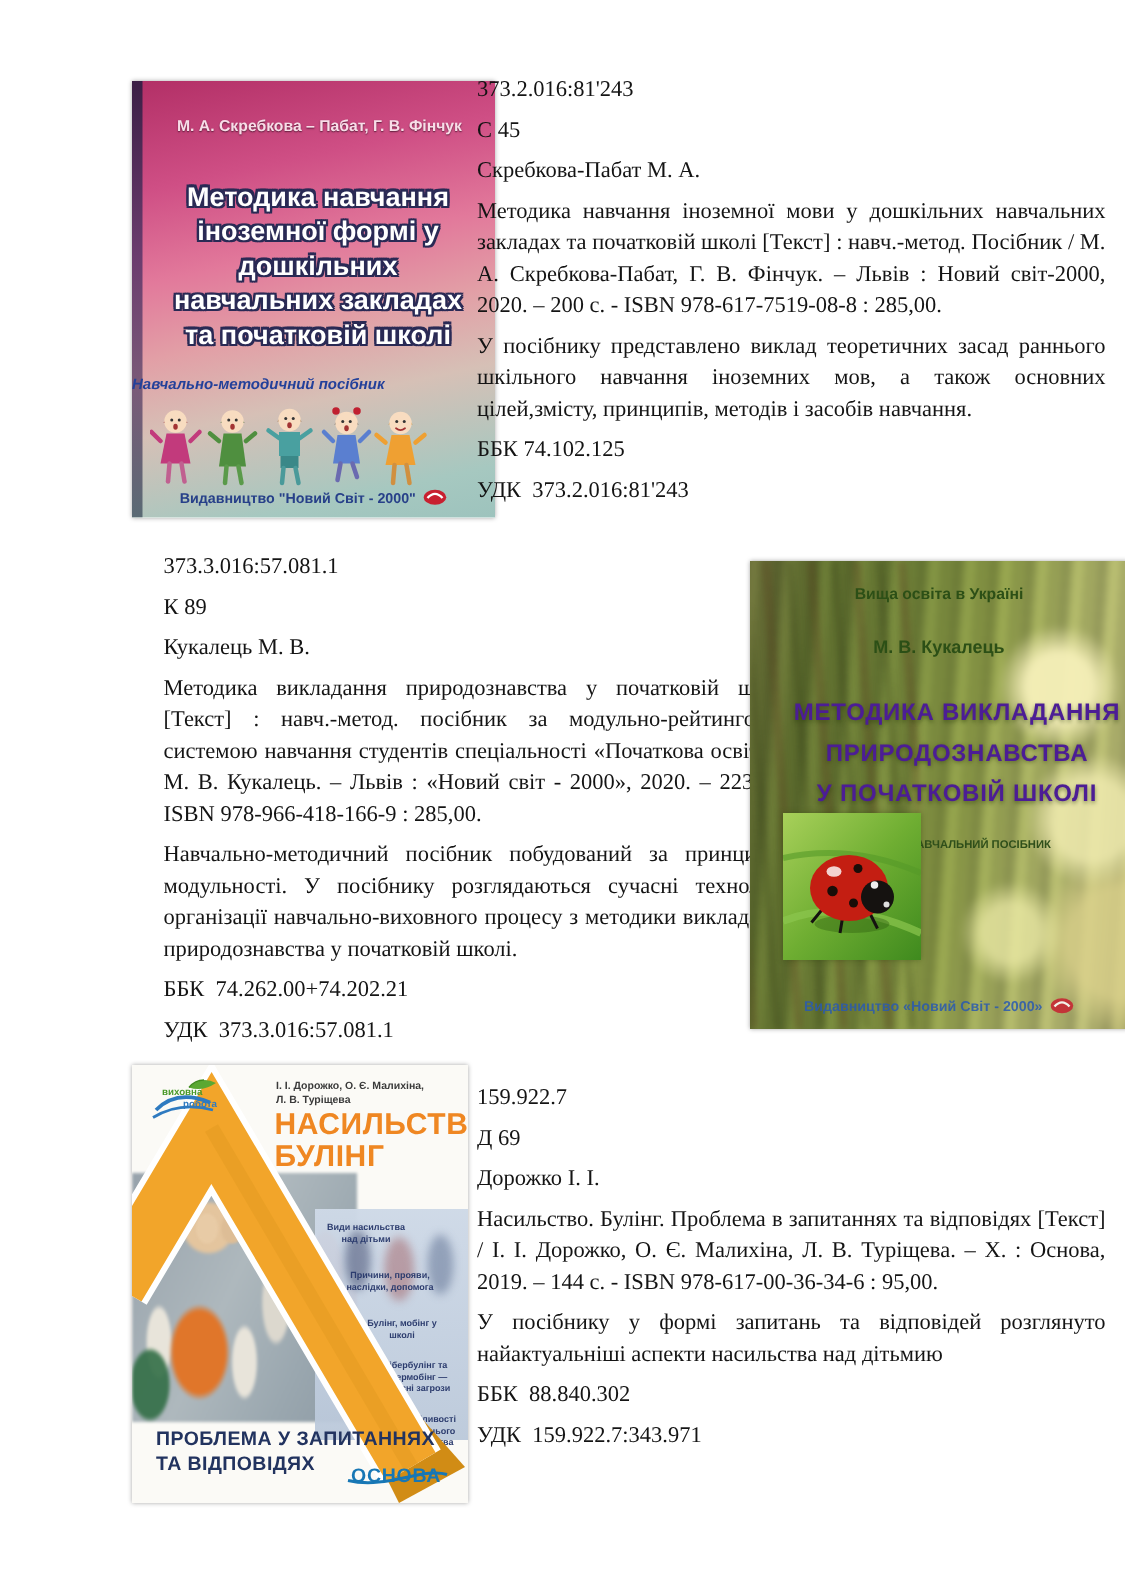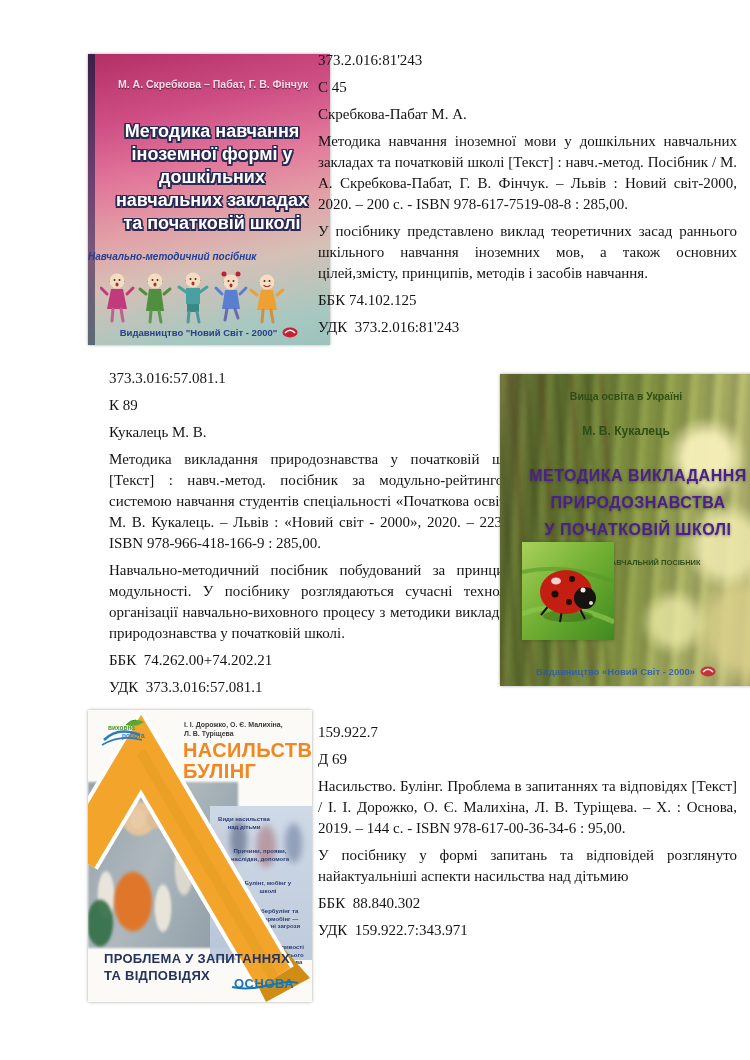--- a/index.html
+++ b/index.html
@@ -294,19 +294,20 @@
     <div class="c3-osnova">
       <svg width="70" height="20" viewBox="0 0 70 20">
         <path d="M2,13 C 28,19 52,4 68,9" stroke="#1777b5" stroke-width="2" fill="none"></path>
       </svg>
       <span class="word">ОСНОВА</span>
     </div>
   </div>
   <div class="txt tx3">
     <p class="pre">159.922.7</p>
     <p>Д 69</p>
+    <p>Дорожко І. І.</p>
     <p class="just">Насильство. Булінг. Проблема в запитаннях та відповідях [Текст] / І. І. Дорожко, О. Є. Малихіна, Л. В. Туріщева. – Х. : Основа, 2019. – 144 с. - ISBN 978-617-00-36-34-6 : 95,00.</p>
     <p class="just">У посібнику у формі запитань та відповідей розглянуто найактуальніші аспекти насильства над дітьмию</p>
     <p class="pre">ББК  88.840.302</p>
     <p class="pre">УДК  159.922.7:343.971</p>
   </div>
 
 </div>
 
 </body></html>

